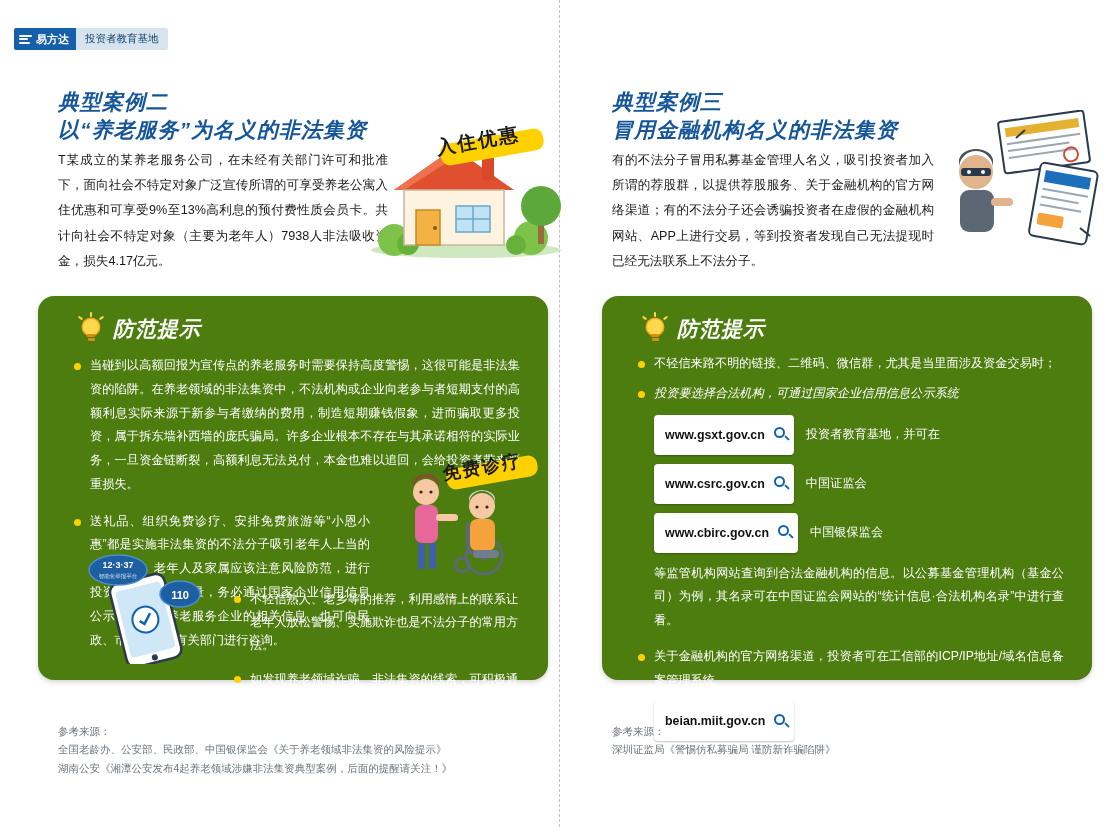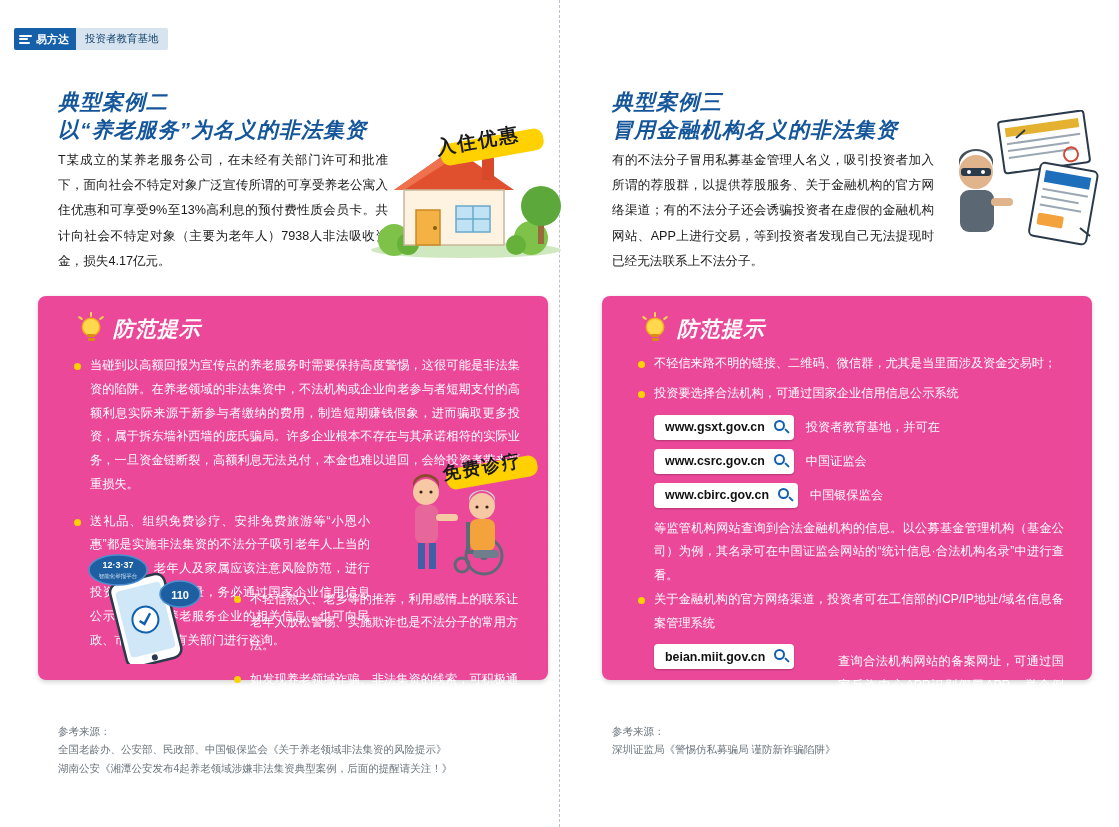--- a/index.html
+++ b/index.html
@@ -83,22 +83,22 @@
     position: absolute;
     color: #1a1a1a;
     font-size: 12.6px;
     line-height: 2.0;
     text-align: justify;
   }
 
   
   .tipbox {
     position: absolute;
-    background: #ec4899;
-    border-radius: 8px;
+    background: #4d7c0f;
+    border-radius: 16px;
     color: #ffffff;
     box-shadow: 0 2px 5px rgba(0,0,0,0.18);
   }
   .tip-header {
     position: absolute;
     display: flex; align-items: center;
     left: 40px; top: 18px;
   }
   .bulb {
     position: relative;
@@ -157,21 +157,21 @@
 
   
   .pill-row {
     display: flex; align-items: center;
     margin: 9px 0 9px 16px;
   }
   .pill {
     display: flex; align-items: center;
     background: #ffffff;
     border-radius: 4px;
-    height: 25px;
+    height: 40px;
     padding: 0 4px 0 11px;
     box-shadow: 0 1px 2px rgba(0,0,0,0.25);
   }
   .pill-text {
     color: #111111;
     font-size: 12.4px;
     font-weight: bold;
     font-family: "Liberation Sans", sans-serif;
     margin-right: 8px;
   }
@@ -437,21 +437,21 @@
           <span class="glass"></span>
           <span class="base"></span>
           <span class="base2"></span>
         </span>
         <span class="tip-title">防范提示</span>
       </div>
 
       <div class="tip-list" style="top:56px; position:absolute;">
 
         <div class="tip-item" style="margin-bottom:6px;">不轻信来路不明的链接、二维码、微信群，尤其是当里面涉及资金交易时；</div>
-        <div class="tip-item" style="margin-bottom:5px;">投资要选择合法机构，可通过国家企业信用信息公示系统</div>
+        <div class="tip-item" style="margin-bottom:5px;font-style:italic;">投资要选择合法机构，可通过国家企业信用信息公示系统</div>
 
         <div class="pill-row">
           <div class="pill">
             <span class="pill-text">www.gsxt.gov.cn</span>
             <span class="mag">
                 <span class="ring"></span>
                 <span class="handle"></span>
               </span>
           </div>
           <span class="pill-caption">投资者教育基地，并可在</span>
@@ -472,21 +472,21 @@
           <div class="pill">
             <span class="pill-text">www.cbirc.gov.cn</span>
             <span class="mag">
                 <span class="ring"></span>
                 <span class="handle"></span>
               </span>
           </div>
           <span class="pill-caption">中国银保监会</span>
         </div>
 
-        <div class="tip-sub" style="margin-top:8px; margin-bottom:0;">等监管机构网站查询到合法金融机构的信息。以公募基金管理机构（基金公司）为例，其名录可在中国证监会网站的“统计信息·合法机构名录”中进行查看。</div>
+        <div class="tip-sub" style="margin-top:8px; margin-bottom:12px;">等监管机构网站查询到合法金融机构的信息。以公募基金管理机构（基金公司）为例，其名录可在中国证监会网站的“统计信息·合法机构名录”中进行查看。</div>
 
         <div class="tip-item" style="margin-bottom:4px;">关于金融机构的官方网络渠道，投资者可在工信部的ICP/IP地址/域名信息备案管理系统</div>
 
         <div class="pill-row">
           <div class="pill">
             <span class="pill-text">beian.miit.gov.cn</span>
             <span class="mag">
                 <span class="ring"></span>
                 <span class="handle"></span>
               </span>

